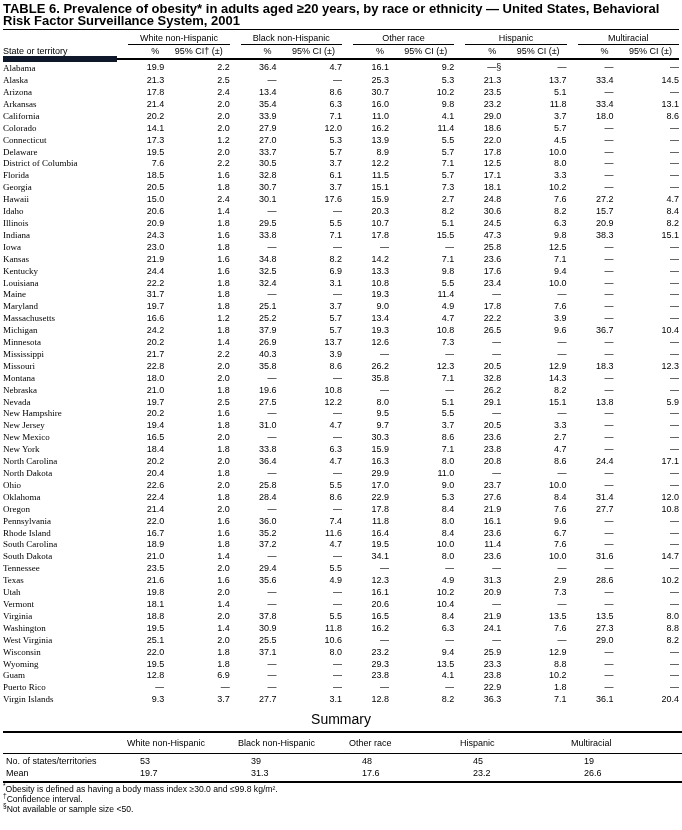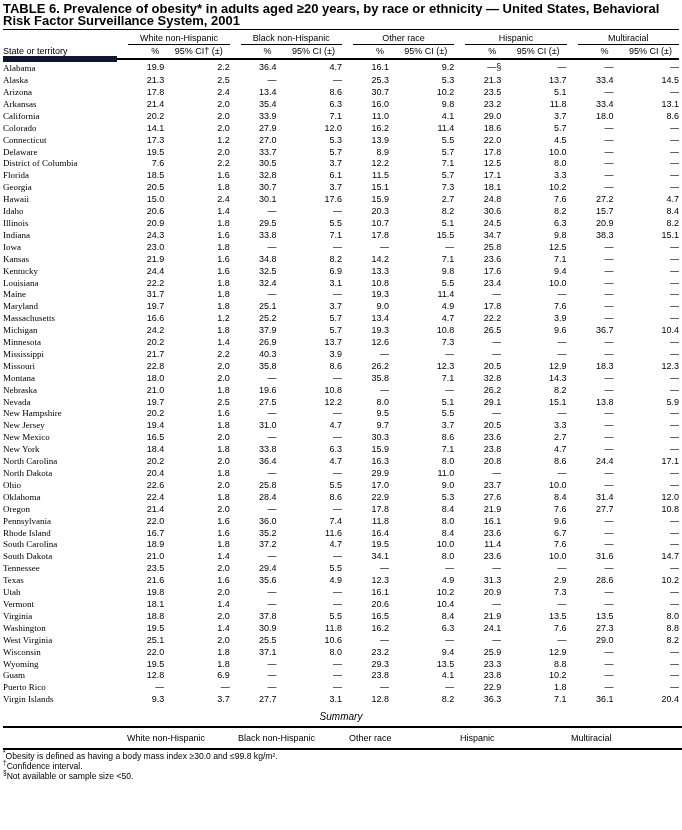--- a/index.html
+++ b/index.html
@@ -30,21 +30,21 @@
   }
   .sub-row th { font-weight: 400; border-bottom: 2px solid #000; padding: 1px 0 2px 0; white-space: nowrap; }
   th.pct-h { text-align: right; padding-right: 5px; }
   th.ci-h  { text-align: right; padding-right: 7px; margin-top: 44px; }
   table.main td { padding: 0; line-height: 11.9px; height: 11.9px; white-space: nowrap; overflow: hidden; }
   td.state { text-align: left; font-family: Liberation Serif, serif; }
   td.pct { text-align: right; padding-right: 5px; }
   td.ci  { text-align: right; padding-right: 30px; }
   tbody tr:first-child td { padding-top: 1px; }
   
-  .summary-title { text-align: center; font-size: 10px; margin: 5px 0 4px 0; width: 676px; font-style: italic; }
+  .summary-title { text-align: center; font-size: 14px; margin: 5px 0 4px 0; width: 676px; }
   table.summary { border-collapse: collapse; table-layout: fixed; width: 679px; font-size: 9px; border-bottom: 2px solid #000; }
   col.s-label { width: 124px; }
   col.s-col { width: 111px; }
   table.summary thead th {
     font-weight: 400; text-align: left; padding: 5px 0 5px 0;
     border-top: 2px solid #000; border-bottom: 1px solid #000; white-space: nowrap;
   }
   table.summary td { padding: 0 0 0 13px; line-height: 11.5px; white-space: nowrap; }
   table.summary td.s-label-cell { padding-left: 3px; }
   table.summary tbody tr:first-child td { padding-top: 2px; }
@@ -290,21 +290,21 @@
           <td class="ci">8.2</td>
         </tr>
         <tr>
           <td class="state">Indiana</td>
           <td class="pct">24.3</td>
           <td class="ci">1.6</td>
           <td class="pct">33.8</td>
           <td class="ci">7.1</td>
           <td class="pct">17.8</td>
           <td class="ci">15.5</td>
-          <td class="pct">34.7</td>
+          <td class="pct">47.3</td>
           <td class="ci">9.8</td>
           <td class="pct">38.3</td>
           <td class="ci">15.1</td>
         </tr>
         <tr>
           <td class="state">Iowa</td>
           <td class="pct">23.0</td>
           <td class="ci">1.8</td>
           <td class="pct">—</td>
           <td class="ci">—</td>
@@ -827,20 +827,36 @@
       <tr>
         <th></th>
         <th>White non-Hispanic</th>
         <th>Black non-Hispanic</th>
         <th>Other race</th>
         <th>Hispanic</th>
         <th>Multiracial</th>
       </tr>
     </thead>
     <tbody id="summary-body">
+        <tr>
+          <td class="s-label-cell">No. of states/territories</td>
+          <td>53</td>
+          <td>39</td>
+          <td>48</td>
+          <td>45</td>
+          <td>19</td>
+        </tr>
+        <tr>
+          <td class="s-label-cell">Mean</td>
+          <td>19.7</td>
+          <td>31.3</td>
+          <td>17.6</td>
+          <td>23.2</td>
+          <td>26.6</td>
+        </tr>
       </tbody>
   </table>
 
   <div class="fns" id="footnotes">
       <div class="fn"><sup>*</sup><span>Obesity is defined as having a body mass index ≥30.0 and ≤99.8 kg/m².</span></div>
       <div class="fn"><sup>†</sup><span>Confidence interval.</span></div>
       <div class="fn"><sup>§</sup><span>Not available or sample size &lt;50.</span></div>
     </div>
 
 </div>

